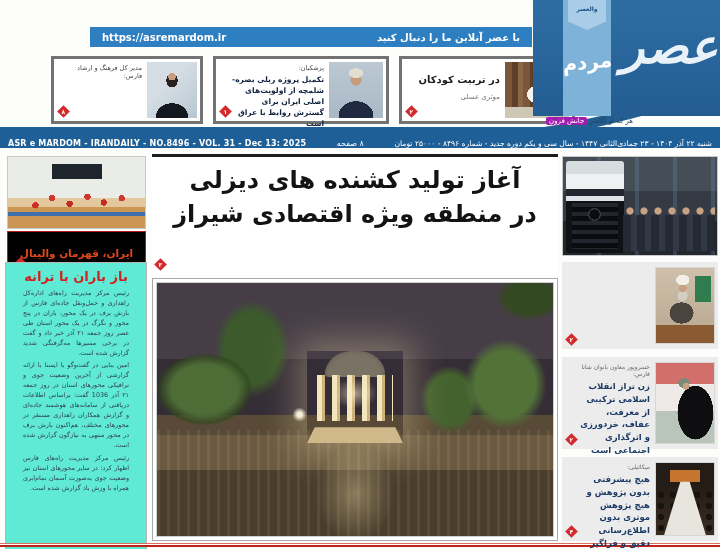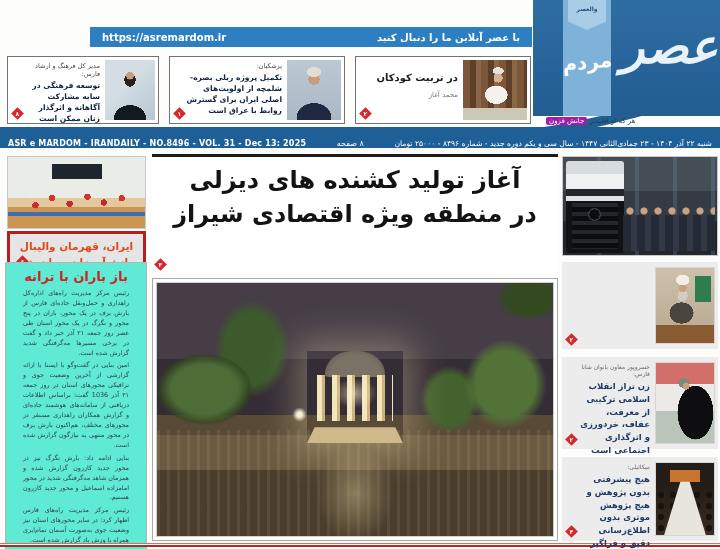--- a/index.html
+++ b/index.html
@@ -19,21 +19,21 @@
   .swoosh{position:absolute;left:418px;top:84px;z-index:1;}
   .tagline{right:4px;top:117px;width:170px;font-size:7px;color:#1c3f63;direction:rtl;text-align:left;z-index:3;}
   .tagline .em{background:#a21caf;color:#fff;padding:0 3px;border-radius:2px;}
 
   
   .top-banner{left:90px;top:27px;width:442px;height:20px;background:#2e7fc2;color:#fff;
       display:flex;align-items:center;justify-content:space-between;direction:rtl;
       padding:0 12px;box-sizing:border-box;font-size:10px;font-weight:bold;z-index:2;}
 
   
-  .teaser{top:56px;height:68px;background:#fff;border:1px solid #737373;box-sizing:border-box;z-index:2;}
+  .teaser{top:56px;height:68px;background:#fff;border:3px solid #737373;box-sizing:border-box;z-index:2;margin-left:44px;}
   .t-right{left:355px;width:176px;}
   .t-mid{left:169px;width:176px;}
   .t-left{left:7px;width:152px;}
   .t-photo{position:absolute;right:3px;top:3px;bottom:3px;}
   .t-text{position:absolute;top:5px;bottom:3px;direction:rtl;text-align:right;}
   .t-kicker{font-size:6.5px;color:#4a4a4a;margin-bottom:2px;}
   .t-headline{font-size:7.6px;font-weight:bold;color:#10233f;line-height:1.45;}
   .t-title{font-size:10px;font-weight:bold;color:#1b1b1b;margin-top:10px;}
   .t-author{font-size:7px;color:#777;margin-top:8px;}
 
@@ -55,22 +55,22 @@
       linear-gradient(#1f252c,#1f252c) 50% 7px/50px 15px no-repeat,
       radial-gradient(circle 3px at 12% 52%, #e9e9e9 80%, transparent 81%),
       radial-gradient(circle 4px at 20% 68%, #cf2d28 80%, transparent 81%),
       radial-gradient(circle 4px at 32% 58%, #d23430 80%, transparent 81%),
       radial-gradient(circle 4px at 45% 66%, #c52a26 80%, transparent 81%),
       radial-gradient(circle 4px at 58% 56%, #d23430 80%, transparent 81%),
       radial-gradient(circle 4px at 70% 64%, #c52a26 80%, transparent 81%),
       radial-gradient(circle 4px at 83% 58%, #d23430 80%, transparent 81%),
       linear-gradient(#3f6fae,#3f6fae) 0 82%/100% 4px no-repeat,
       linear-gradient(180deg,#e9ece7 0 58%, #e3c89d 58% 70%, #cb9654 70% 100%);}
-  .vb-caption{left:7px;top:231px;width:139px;height:44px;background:#e5e5e5;border:3px solid #b91c1c;
-      box-sizing:border-box;text-align:center;padding-top:5px;font-size:10.5px;font-weight:bold;
+  .vb-caption{left:7px;top:231px;width:139px;height:44px;background:#000000;border:1px solid #b91c1c;
+      box-sizing:border-box;text-align:center;padding-top:14px;font-size:10.5px;font-weight:bold;
       color:#e0481b;line-height:1.5;direction:rtl;}
   .lead-box{left:152px;top:154px;width:406px;height:121px;border-top:3px solid #1c1c1c;background:#fff;
       text-align:center;direction:rtl;padding-top:7px;box-sizing:border-box;}
   .lead-line{font-size:24px;font-weight:800;color:#131313;line-height:1.4;letter-spacing:-.5px;}
   .truck-photo{left:562px;top:156px;width:156px;height:100px;border:1px solid #c9c9c9;box-sizing:border-box;
       background:linear-gradient(180deg,#454d56 0 35%, #353b44 35% 65%, #22262d 65% 100%);overflow:hidden;}
   .truck-photo::before{content:"";position:absolute;inset:0;
       background:repeating-linear-gradient(90deg, transparent 0 34px, rgba(120,160,200,.22) 34px 38px);}
   .truck-cab{position:absolute;left:3px;top:4px;width:58px;height:92px;border-radius:3px;
       background:linear-gradient(180deg,#d7dcdf 0 14%, #eef0f1 14% 30%, #23262c 30% 38%, #dfe3e5 38% 44%, #101216 44% 100%);}
@@ -177,34 +177,34 @@
   <svg class="swoosh" width="300" height="62" viewBox="0 0 300 62">
     <path d="M2,56 C80,60 180,44 298,4" stroke="#24608f" stroke-width="10" fill="none" stroke-linecap="round"></path>
   </svg>
   <div class="abs logo-block">
     <div class="logo-band"></div>
     <div class="logo-pennant">والعصر</div>
     <div class="logo-mardom">مردم</div>
     <div class="logo-asr">عصر</div>
   </div>
   <div class="abs tagline">
-    <span>هر که او اقلید‌تر</span>
+    <span>هر که او آگاه‌تر</span>
     <span class="em">جانش فزون</span>
   </div>
 
   <div class="abs top-banner">
     <span>با عصر آنلاین ما را دنبال کنید</span>
     <span dir="ltr">https://asremardom.ir</span>
   </div>
 
   <div class="abs teaser t-right">
     <div class="t-photo ph-asali" style="width:64px;"></div>
     <div class="t-text" style="right:72px;left:16px;">
       <div class="t-title">در تربیت کودکان</div>
-      <div class="t-author">محمد آغاز</div>
+      <div class="t-author">موثری عسلی</div>
     </div>
     <div class="diamond" style="left:5px;bottom:5px;">
       <span class="n">۲</span>
     </div>
   </div>
 
   <div class="abs teaser t-mid">
     <div class="t-photo ph-pezeshkian" style="width:54px;"></div>
     <div class="t-text" style="right:62px;left:16px;">
       <div class="t-kicker">پزشکیان:</div>
@@ -212,21 +212,20 @@
     </div>
     <div class="diamond" style="left:5px;bottom:5px;">
       <span class="n">۱</span>
     </div>
   </div>
 
   <div class="abs teaser t-left">
     <div class="t-photo ph-director" style="width:50px;"></div>
     <div class="t-text" style="right:58px;left:14px;">
       <div class="t-kicker">مدیر کل فرهنگ و ارشاد فارس:</div>
-      <div class="t-headline">توسعه فرهنگی در سایه مشارکت آگاهانه و اثرگذار زنان ممکن است</div>
     </div>
     <div class="diamond" style="left:5px;bottom:5px;">
       <span class="n">۸</span>
     </div>
   </div>
 
   <div class="abs infobar">
     <span class="en">ASR e MARDOM - IRANDAILY - NO.8496 - VOL. 31 - Dec 13: 2025</span>
     <span class="pg">۸ صفحه</span>
     <span class="fa">شنبه ۲۲ آذر ۱۴۰۴ - ۲۳ جمادی‌الثانی ۱۴۴۷ - سال سی و یکم دوره جدید - شماره ۸۴۹۶ - ۲۵۰۰۰ تومان</span>
@@ -251,21 +250,20 @@
 
   <div class="abs truck-photo">
     <div class="truck-cab"></div>
     <div class="crowd"></div>
   </div>
 
   <div class="abs rain-article">
     <div class="rain-title">باز باران با ترانه</div>
     <p>رئیس مرکز مدیریت راه‌های اداره‌کل راهداری و حمل‌ونقل جاده‌ای فارس از بارش برف در یک محور، باران در پنج محور و تگرگ در یک محور استان طی عصر روز جمعه ۲۱ آذر خبر داد و گفت در برخی مسیرها مه‌گرفتگی شدید گزارش شده است.</p>
     <p>امین بنایی در گفت‌وگو با ایسنا با ارائه گزارشی از آخرین وضعیت جوی و ترافیکی محورهای استان در روز جمعه ۲۱ آذر 1036 گفت: براساس اطلاعات دریافتی از سامانه‌های هوشمند جاده‌ای و گزارش همکاران راهداری مستقر در محورهای مختلف، هم‌اکنون بارش برف در محور منتهی به نیازگون گزارش شده است.</p>
-    <p>بنایی ادامه داد: بارش تگرگ نیز در محور جدید کازرون گزارش شده و همزمان شاهد مه‌گرفتگی شدید در محور امامزاده اسماعیل و محور جدید کازرون هستیم.</p>
     <p>رئیس مرکز مدیریت راه‌های فارس اظهار کرد: در سایر محورهای استان نیز وضعیت جوی به‌صورت آسمان تمام‌ابری همراه با وزش باد گزارش شده است.</p>
 
   </div>
 
   <div class="abs hafez-frame">
     <div class="hafez-art">
       <div class="pav">
         <div class="pav-cols"></div>
       </div>
     </div>

